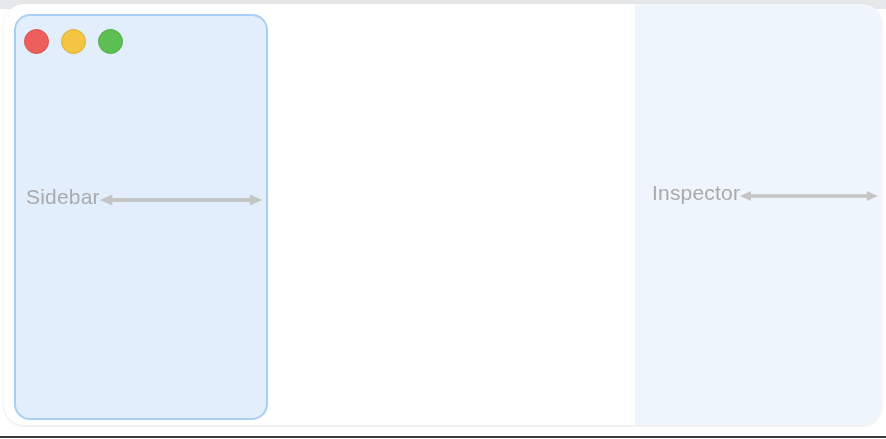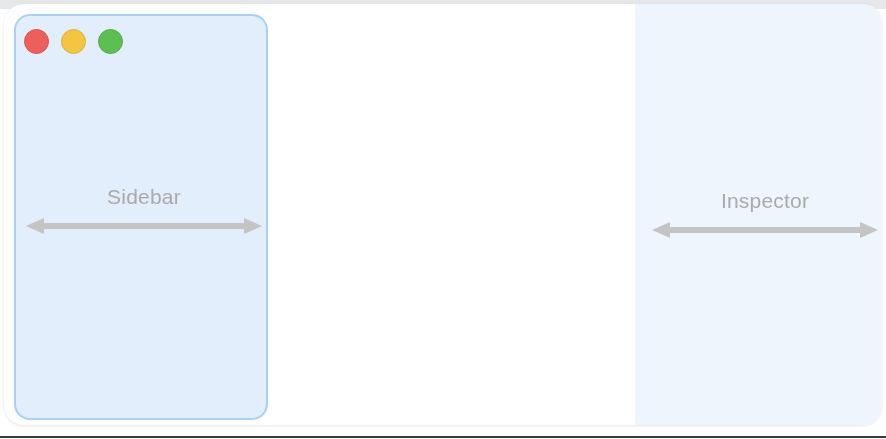--- a/index.html
+++ b/index.html
@@ -87,38 +87,38 @@
     box-sizing: border-box;
   }
   #light-close  { background: #ed5f5a; border: 1px solid #d8534e; }
   #light-minimize { background: #f3c541; border: 1px solid #dcb138; }
   #light-zoom   { background: #5dbf52; border: 1px solid #52ad48; }
 
   
   .measure {
     position: absolute;
     display: flex;
-    flex-direction: column;
+    flex-direction: row;
     align-items: center;
   }
   .measure-label {
     font-size: 21px;
     line-height: 26px;
     color: #aaaaaa;
     letter-spacing: 0.2px;
     white-space: nowrap;
     user-select: none;
   }
   .measure-arrow {
     display: block;
     margin-top: 6px;
   }
 
   #sidebar-measure { left: 22px; top: 180px; width: 236px; }
-  #inspector-measure { left: 648px; top: 184px; width: 226px; }
+  #inspector-measure { left: 648px; top: 176px; width: 226px; }
 </style>
 </head>
 <body>
 
 <div id="stage">
 
   <div id="top-band"></div>
 
   <div id="app-window">
 

